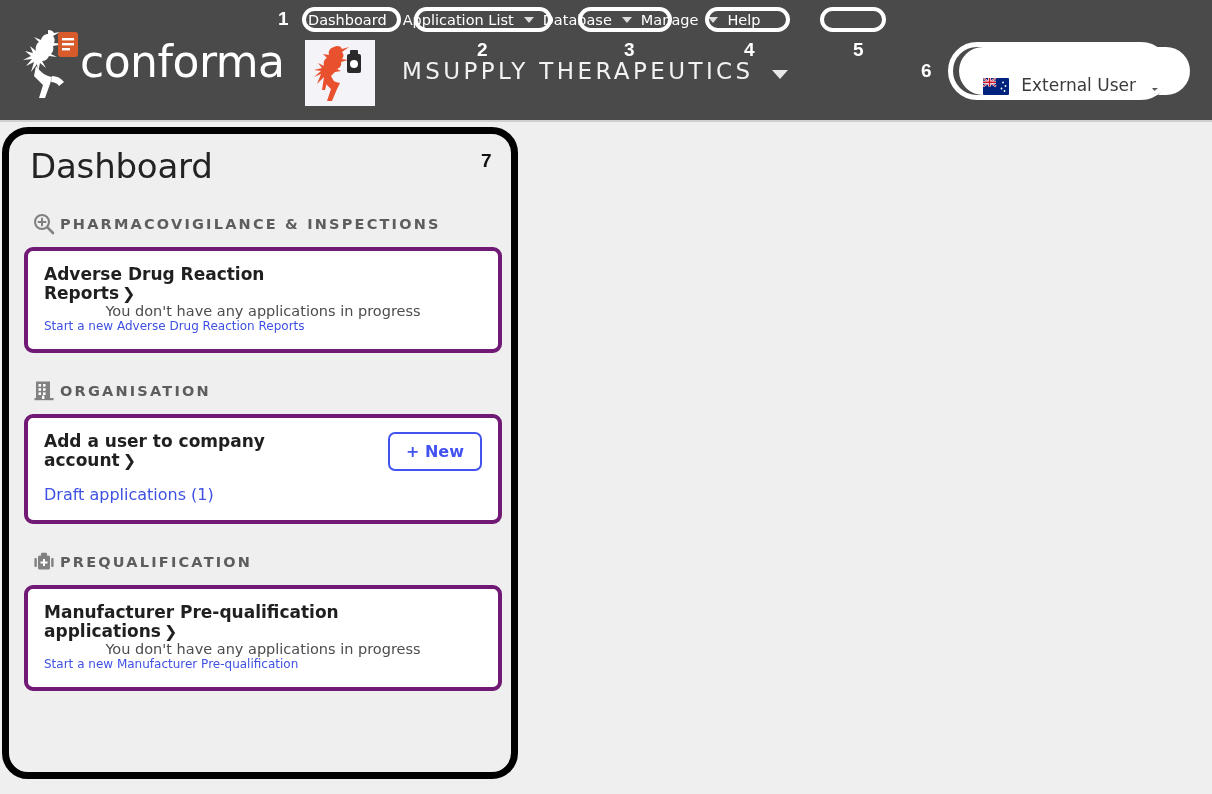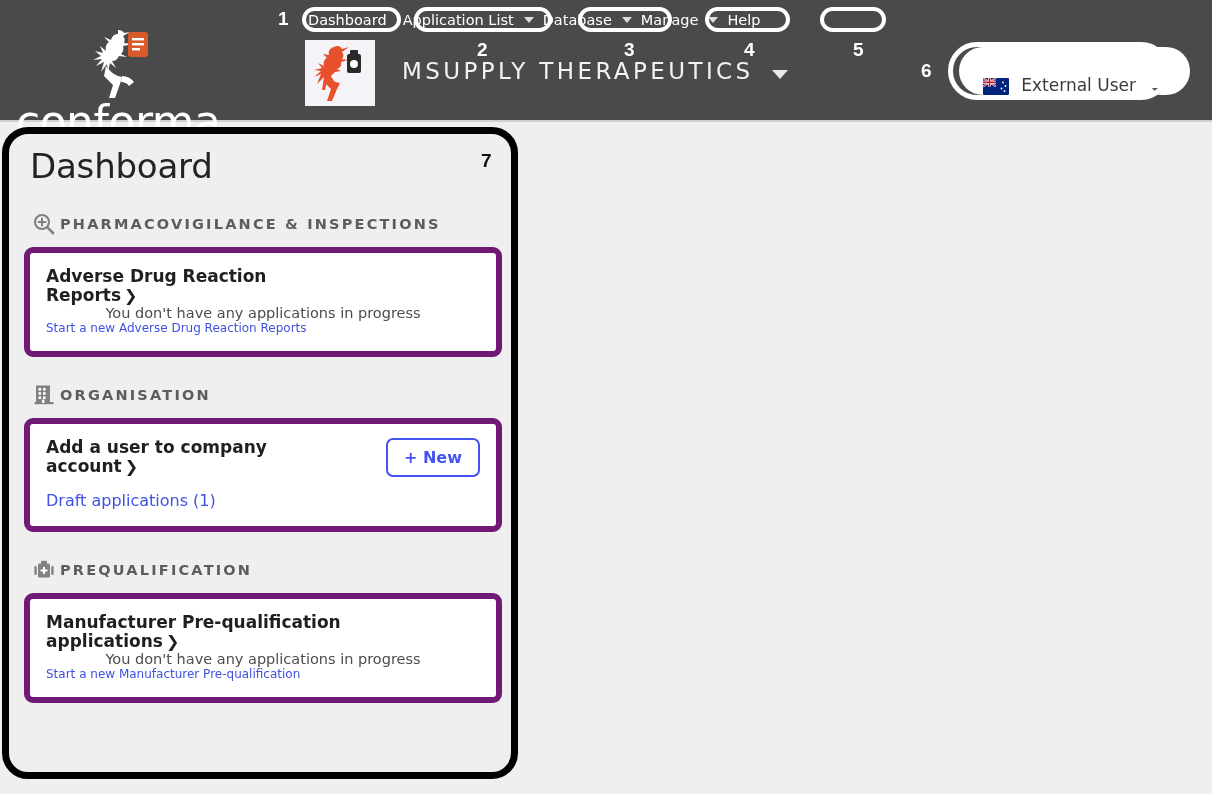--- a/index.html
+++ b/index.html
@@ -27,21 +27,20 @@
   }
 
   
   .brand {
     position: absolute;
     left: 18px;
     top: 26px;
     display: flex;
     align-items: center;
     gap: 2px;
-    flex-direction: column;
   }
   .brand-mark { width: 62px; height: 72px; display: block; }
   .brand-word {
     color: #ffffff;
     font-size: 44px;
     letter-spacing: -0.5px;
     font-weight: 400;
     line-height: 1;
     margin-left: -2px;
     font-family: "DejaVu Sans", sans-serif;
@@ -201,21 +200,21 @@
   .section-label {
     font-size: 14.5px;
     font-weight: 700;
     letter-spacing: 2.2px;
     color: #5d5d5d;
     font-family: "DejaVu Sans", sans-serif;
   }
 
   .card {
     background: #ffffff;
-    border: 6px solid #701a75;
+    border: 4px solid #701a75;
     border-radius: 9px;
     padding: 14px 16px 16px 16px;
   }
   .card-row {
     display: flex;
     align-items: flex-start;
     justify-content: space-between;
     gap: 14px;
   }
   .card-title {

